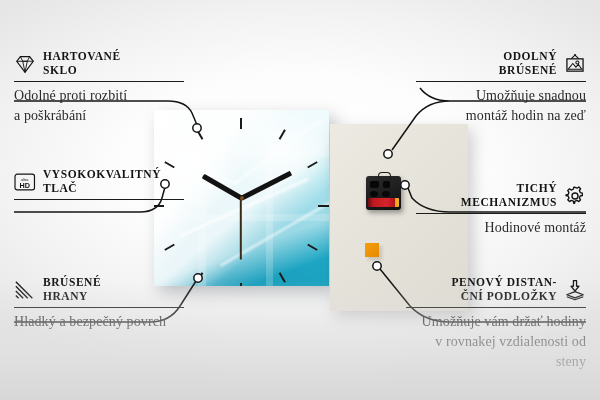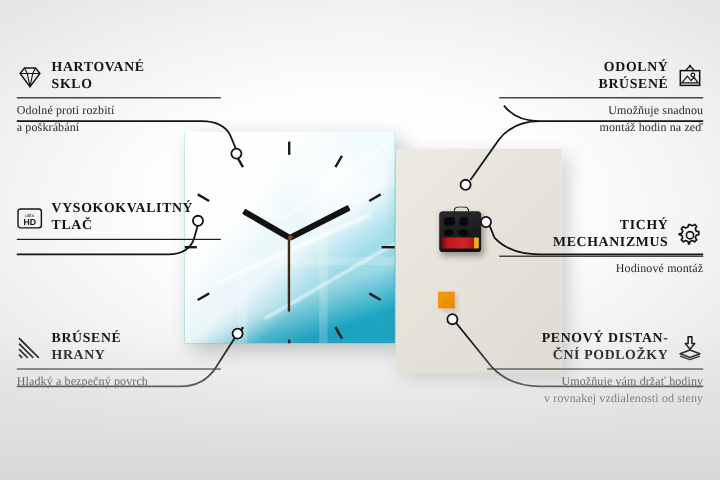--- a/index.html
+++ b/index.html
@@ -28,21 +28,21 @@
   .titlewrap{display:flex;flex-direction:column;line-height:1.18;}
   .feature.right .titlewrap{align-items:flex-end;text-align:right;}
   .t1,.t2{
     font-family:"Liberation Serif", serif;
     font-size:11.5px;font-weight:700;letter-spacing:.55px;
     color:#141414;white-space:nowrap;
   }
   .rule{height:1px;background:#1c1c1c;margin:4px 0 4px 0;width:100%;}
   .desc{
     font-family:"Liberation Serif", serif;
-    font-size:10px;color:#2a2a2a;line-height:1.42;letter-spacing:.1px;
+    font-size:14px;color:#2a2a2a;line-height:1.42;letter-spacing:.1px;
   }
   .feature.right .desc{text-align:right;}
   .icon{width:22px;height:22px;flex:0 0 22px;display:block;}
 
   
   #f-glass  {left:14px; top:50px;}
   #f-print  {left:14px; top:168px;}
   #f-edges  {left:14px; top:276px;}
   #f-holder {left:416px; top:50px;}
   #f-mech   {left:416px; top:182px;}

